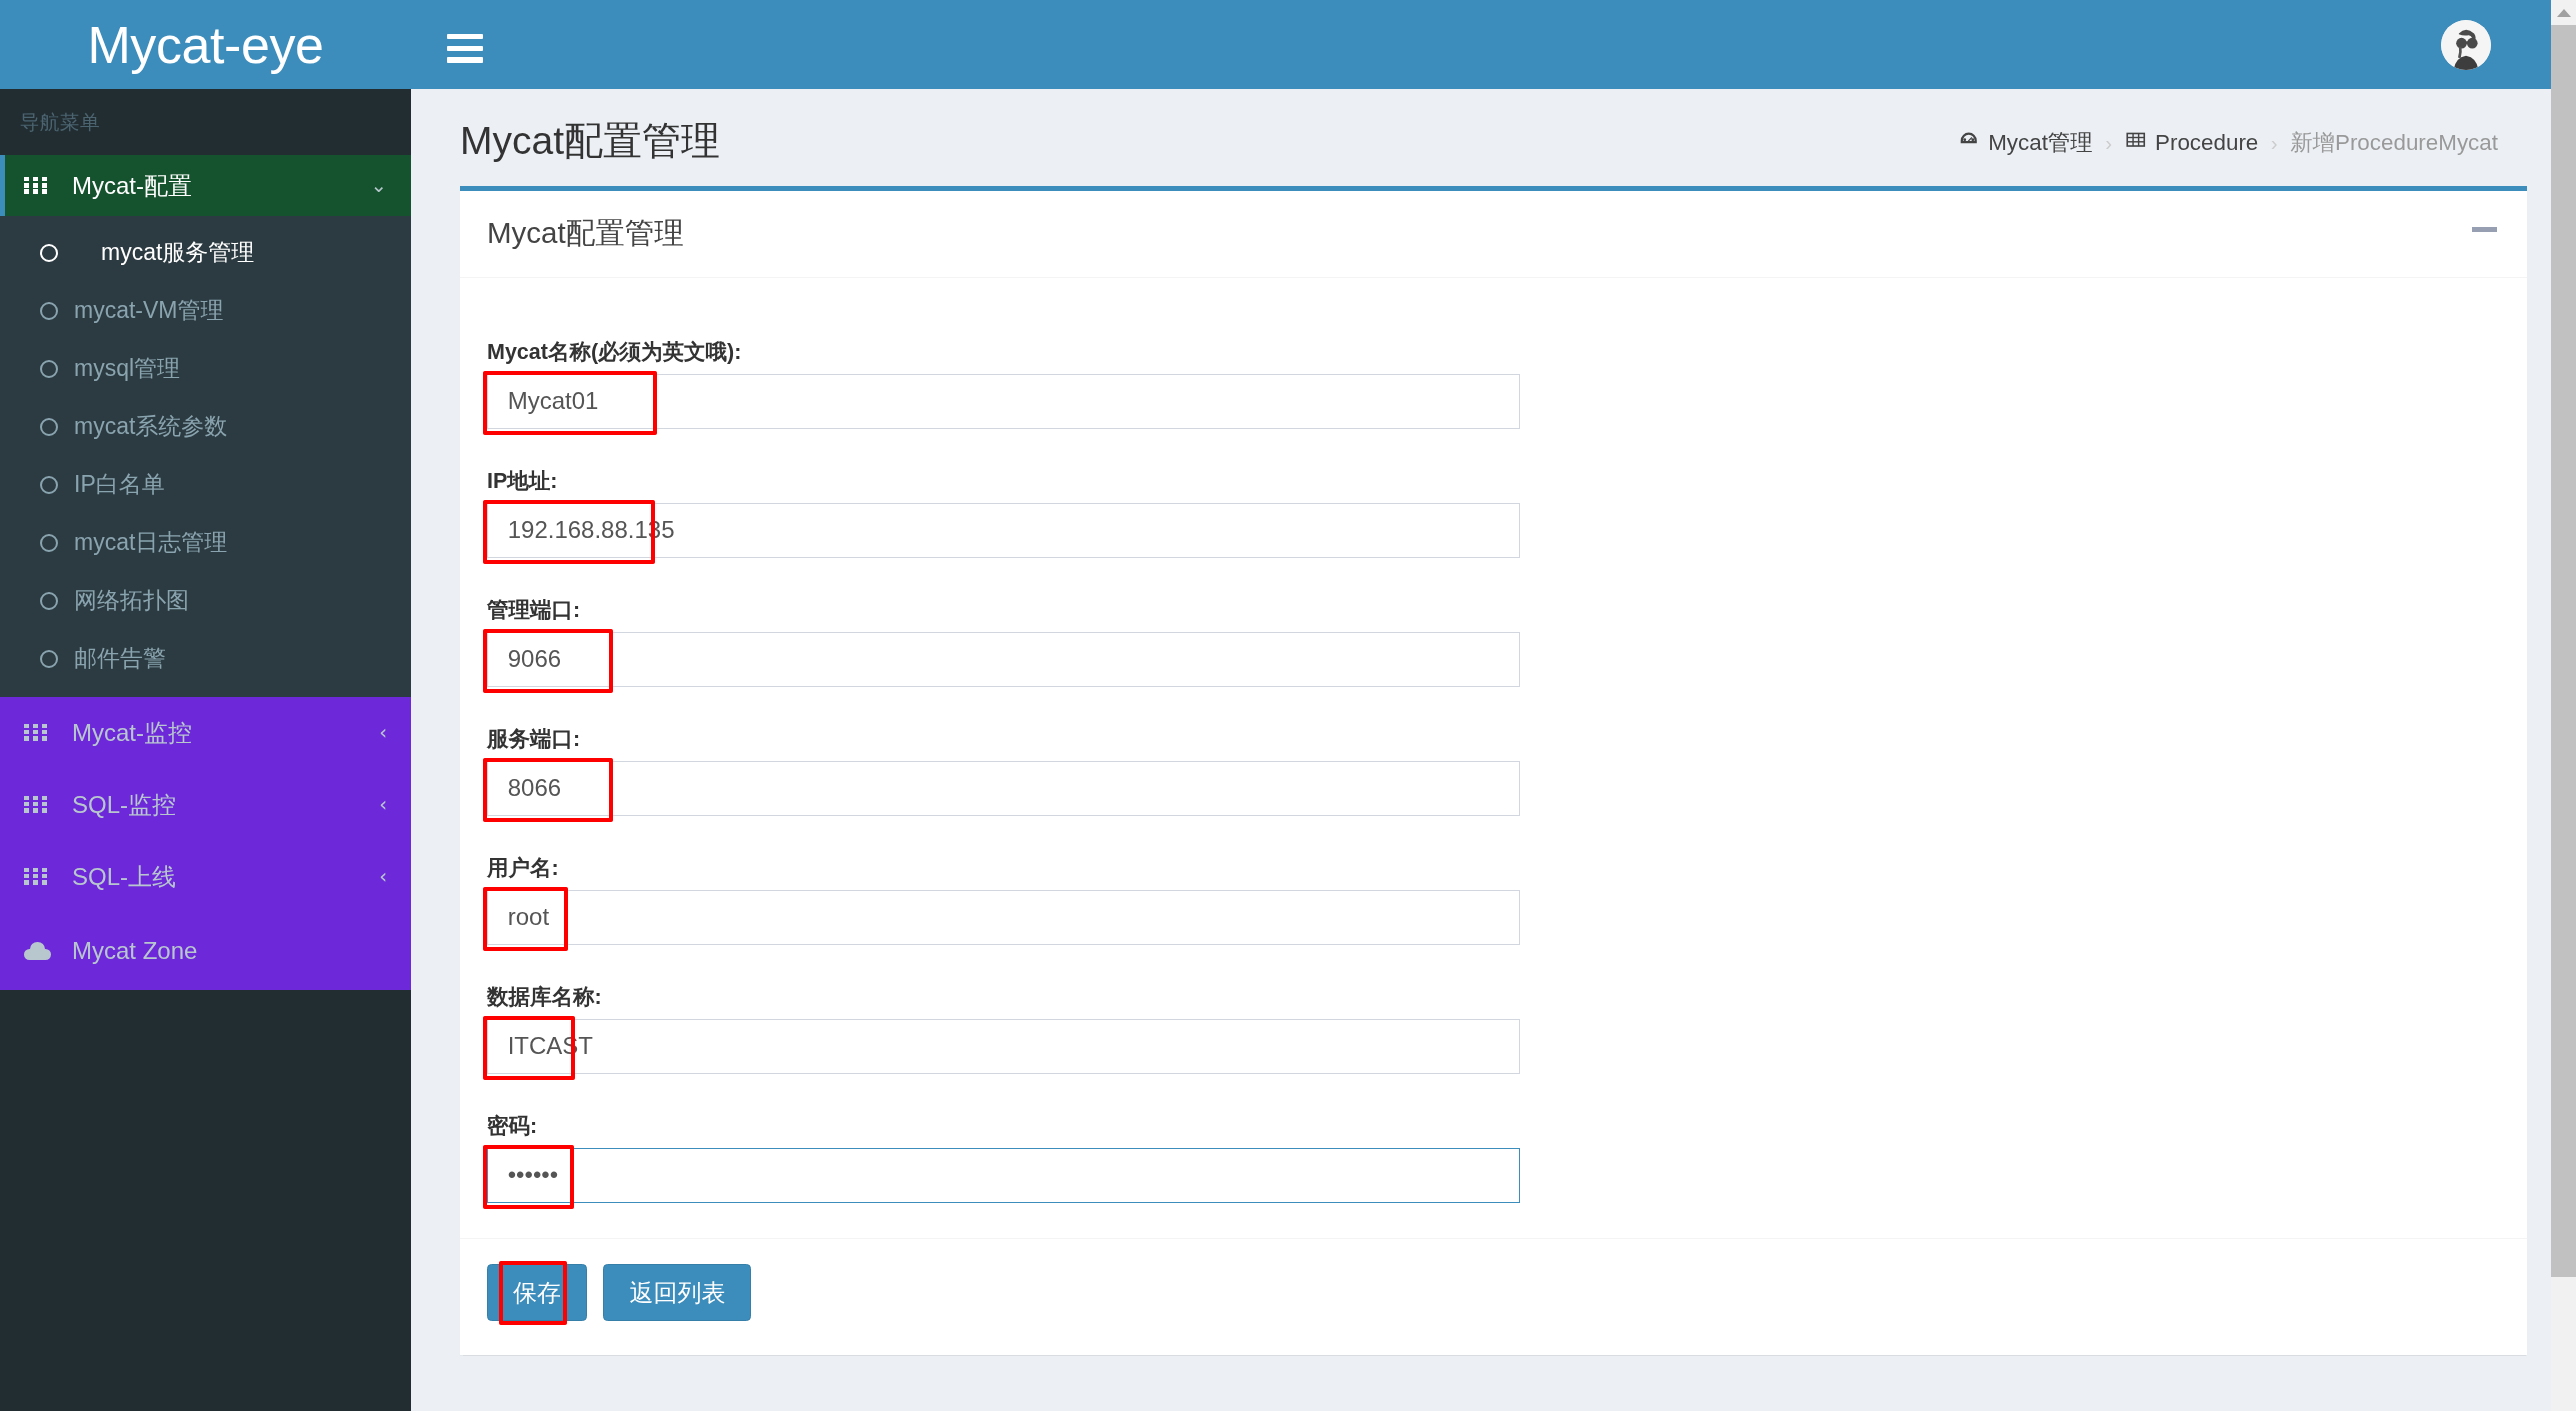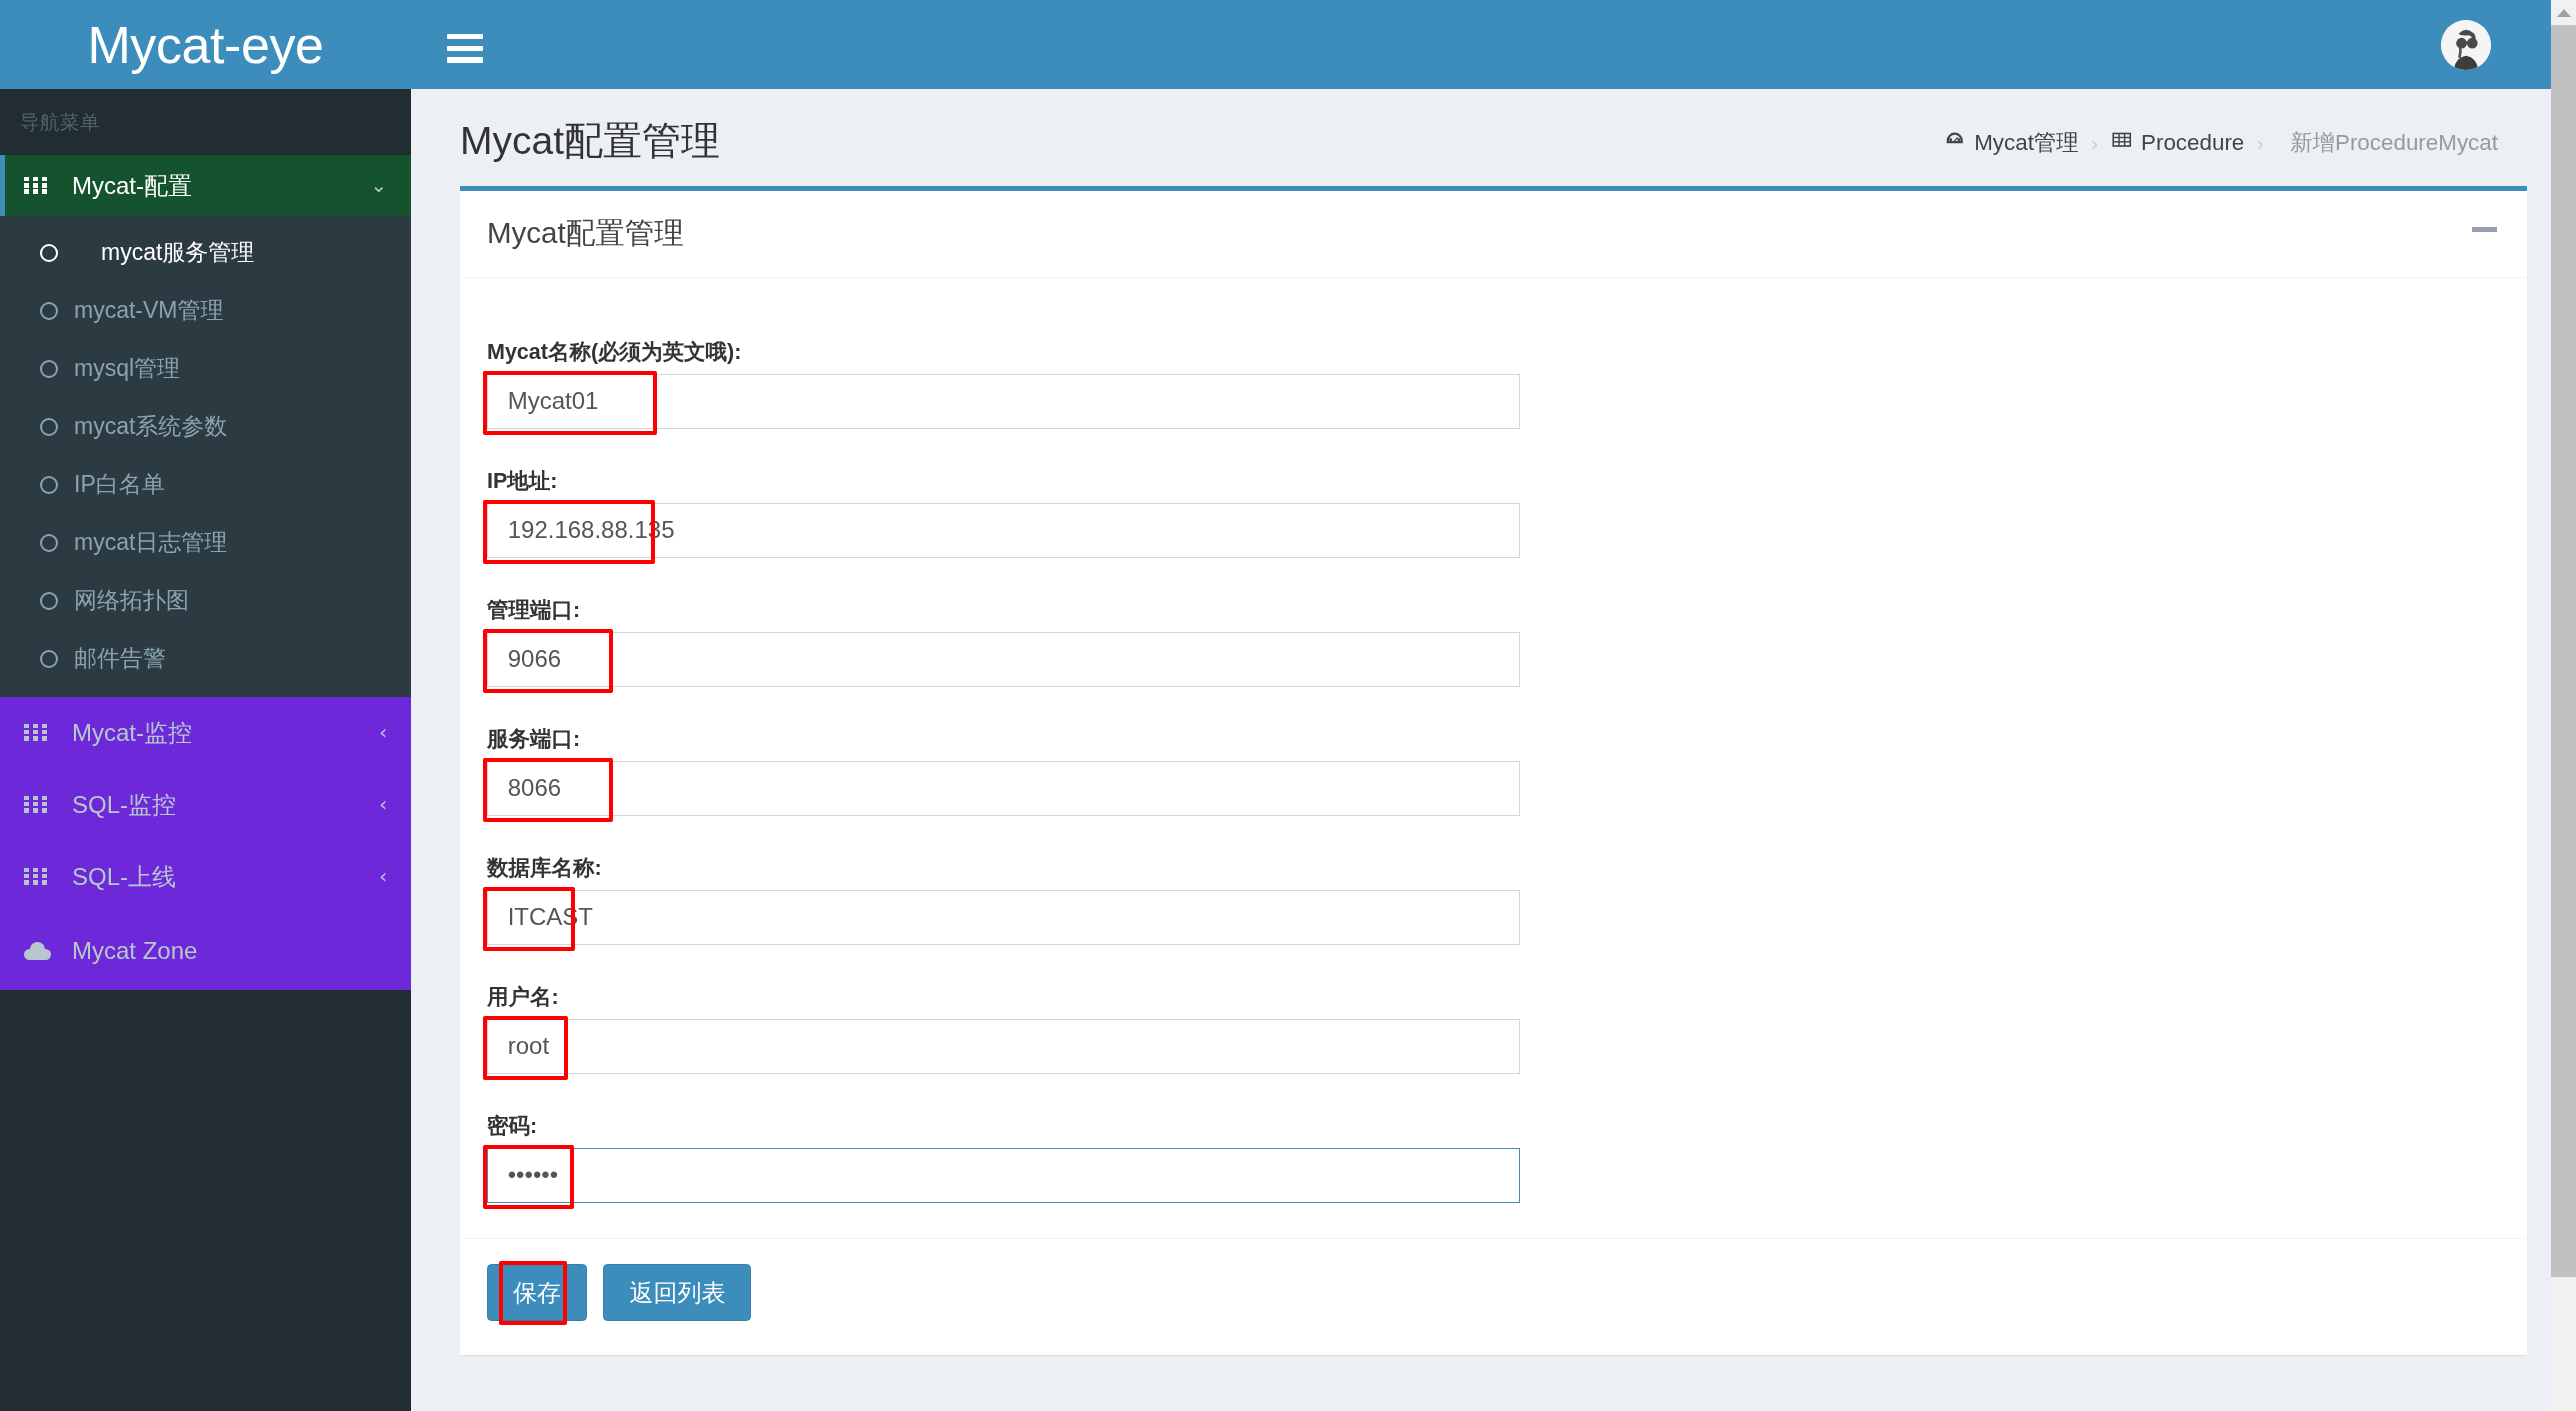--- a/index.html
+++ b/index.html
@@ -123,21 +123,21 @@
   .page-title {
     font-size: 39px; font-weight: 400; color: #333333;
     font-family: "Liberation Sans", sans-serif;
   }
   .breadcrumb {
     position: absolute; right: 78px; top: 38px;
     font-size: 22.4px; color: #444444;
     display: flex; align-items: center; gap: 0;
   }
   .breadcrumb .crumb { display: inline-flex; align-items: center; gap: 9px; }
-  .breadcrumb .crumb.muted { color: #999999; margin-left: 14px; }
+  .breadcrumb .crumb.muted { color: #999999; }
   .breadcrumb .sep { color: #cccccc; margin: 0 12.5px; font-size: 20.6px; }
 
   .box {
     margin: 0 49px;
     background: #ffffff;
     border-top: 5.4px solid #3c8dbc;
     box-shadow: 0 0.9px 0.9px rgba(0,0,0,0.08);
   }
   .box-header {
     position: relative;
@@ -430,29 +430,29 @@
           <span class="annot" style="left:-4.5px; top:34px; width:130px; height:64px;"></span>
         </div>
 
         <div class="form-group">
           <label class="form-label">服务端口:</label>
           <input class="form-input" type="text" value="8066" style="">
           <span class="annot" style="left:-4.5px; top:34px; width:130px; height:64px;"></span>
         </div>
 
         <div class="form-group">
+          <label class="form-label">用户名:</label>
+          <input class="form-input" type="text" value="root" style="">
+          <span class="annot" style="left:-4.5px; top:34px; width:85px; height:64px;"></span>
+        </div>
+
+        <div class="form-group">
           <label class="form-label">数据库名称:</label>
           <input class="form-input" type="text" value="ITCAST" style="">
           <span class="annot" style="left:-4.5px; top:34px; width:92px; height:64px;"></span>
-        </div>
-
-        <div class="form-group">
-          <label class="form-label">用户名:</label>
-          <input class="form-input" type="text" value="root" style="">
-          <span class="annot" style="left:-4.5px; top:34px; width:85px; height:64px;"></span>
         </div>
 
         <div class="form-group" style="margin-bottom:19.7px">
           <label class="form-label">密码:</label>
           <input class="form-input focused" type="text" value="••••••" style="">
           <span class="annot" style="left:-4.5px; top:34px; width:91px; height:64px;"></span>
         </div>
 
       </div>
 

